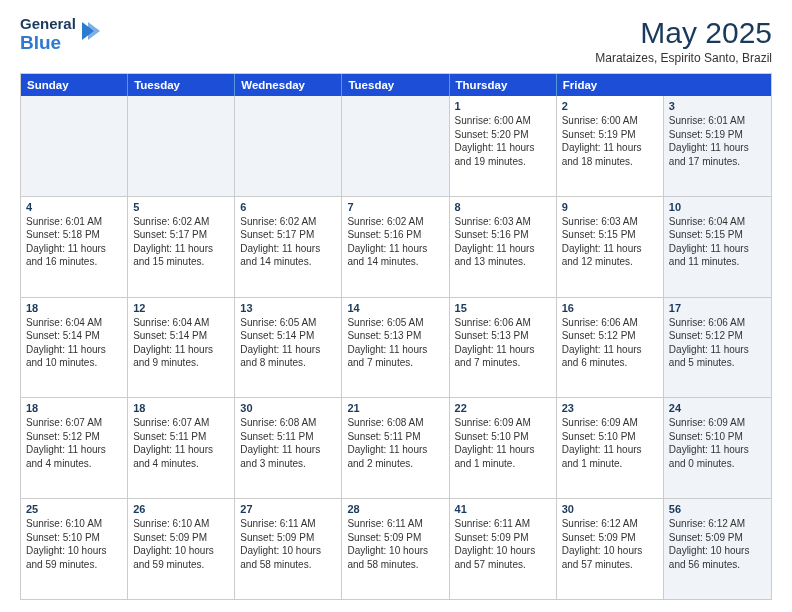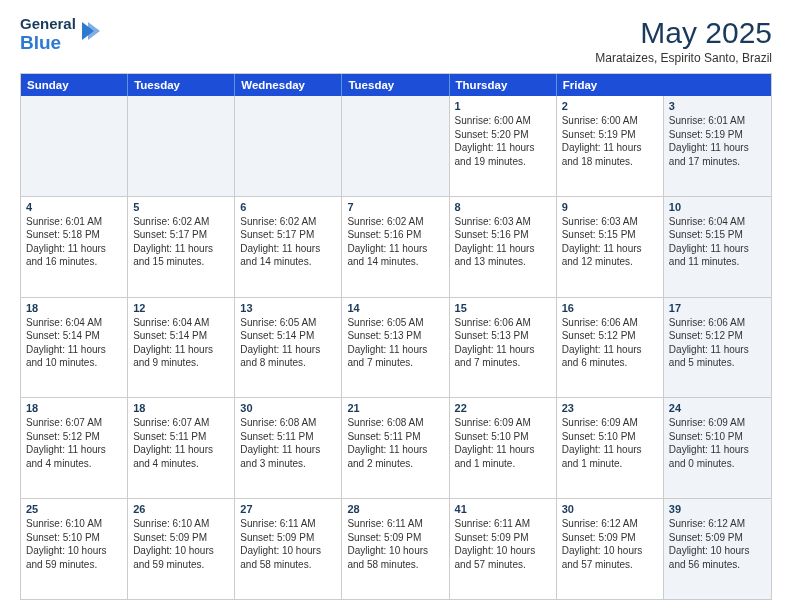--- a/index.html
+++ b/index.html
@@ -262,19 +262,19 @@
           </div>
           <div class="cal-cell">
             <span class="day-num">41</span>
             <div class="cell-text">Sunrise: 6:11 AM<br>Sunset: 5:09 PM<br>Daylight: 10 hours<br>and 57 minutes.</div>
           </div>
           <div class="cal-cell">
             <span class="day-num">30</span>
             <div class="cell-text">Sunrise: 6:12 AM<br>Sunset: 5:09 PM<br>Daylight: 10 hours<br>and 57 minutes.</div>
           </div>
           <div class="cal-cell shaded">
-            <span class="day-num">39</span>
+            <span class="day-num">56</span>
             <div class="cell-text">Sunrise: 6:12 AM<br>Sunset: 5:09 PM<br>Daylight: 10 hours<br>and 56 minutes.</div>
           </div>
         </div>
       </div>
   </div>
 </div>
 
 </body></html>

